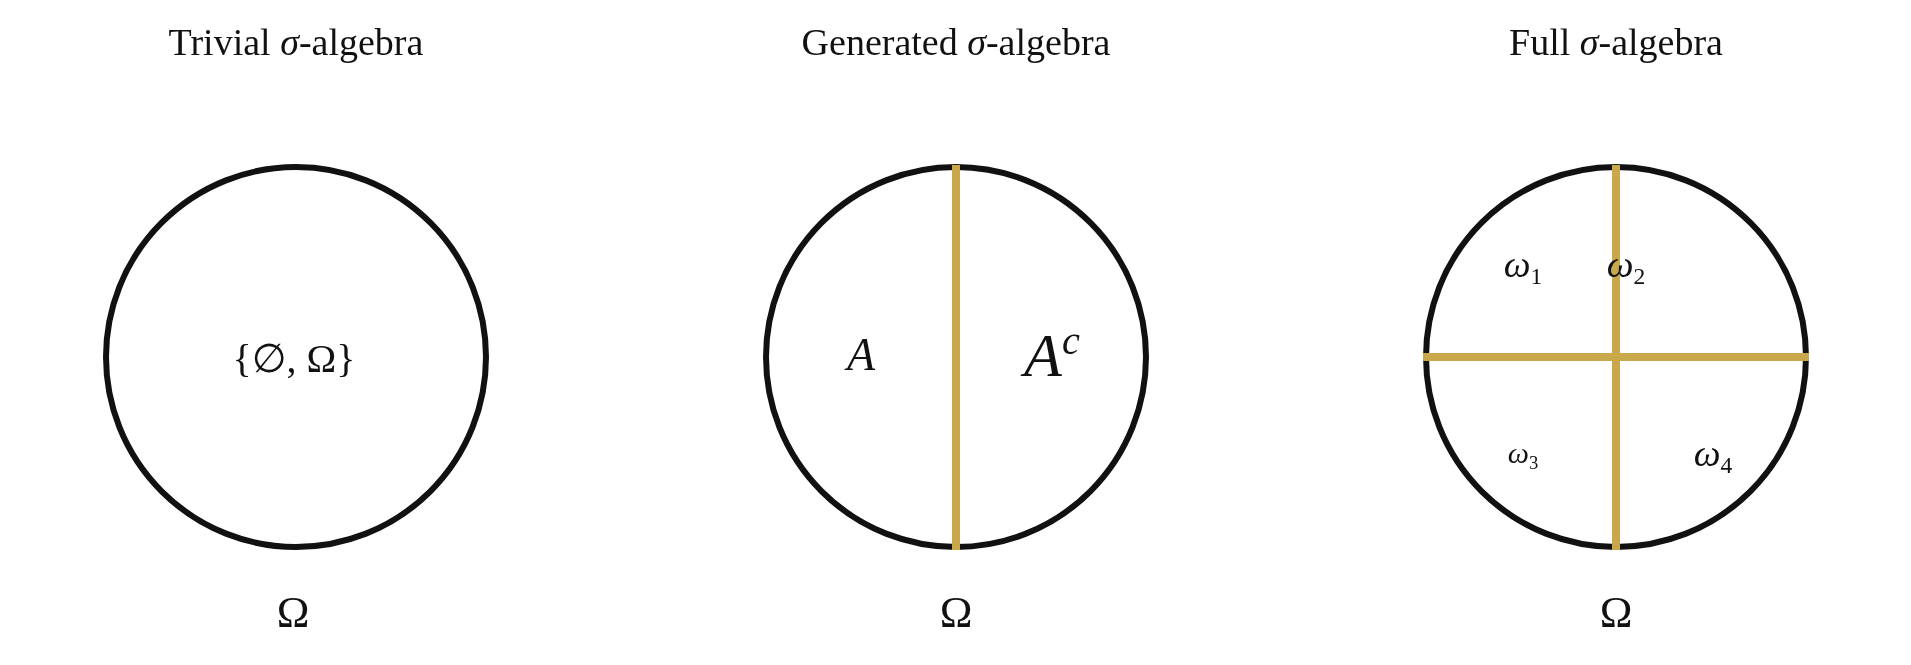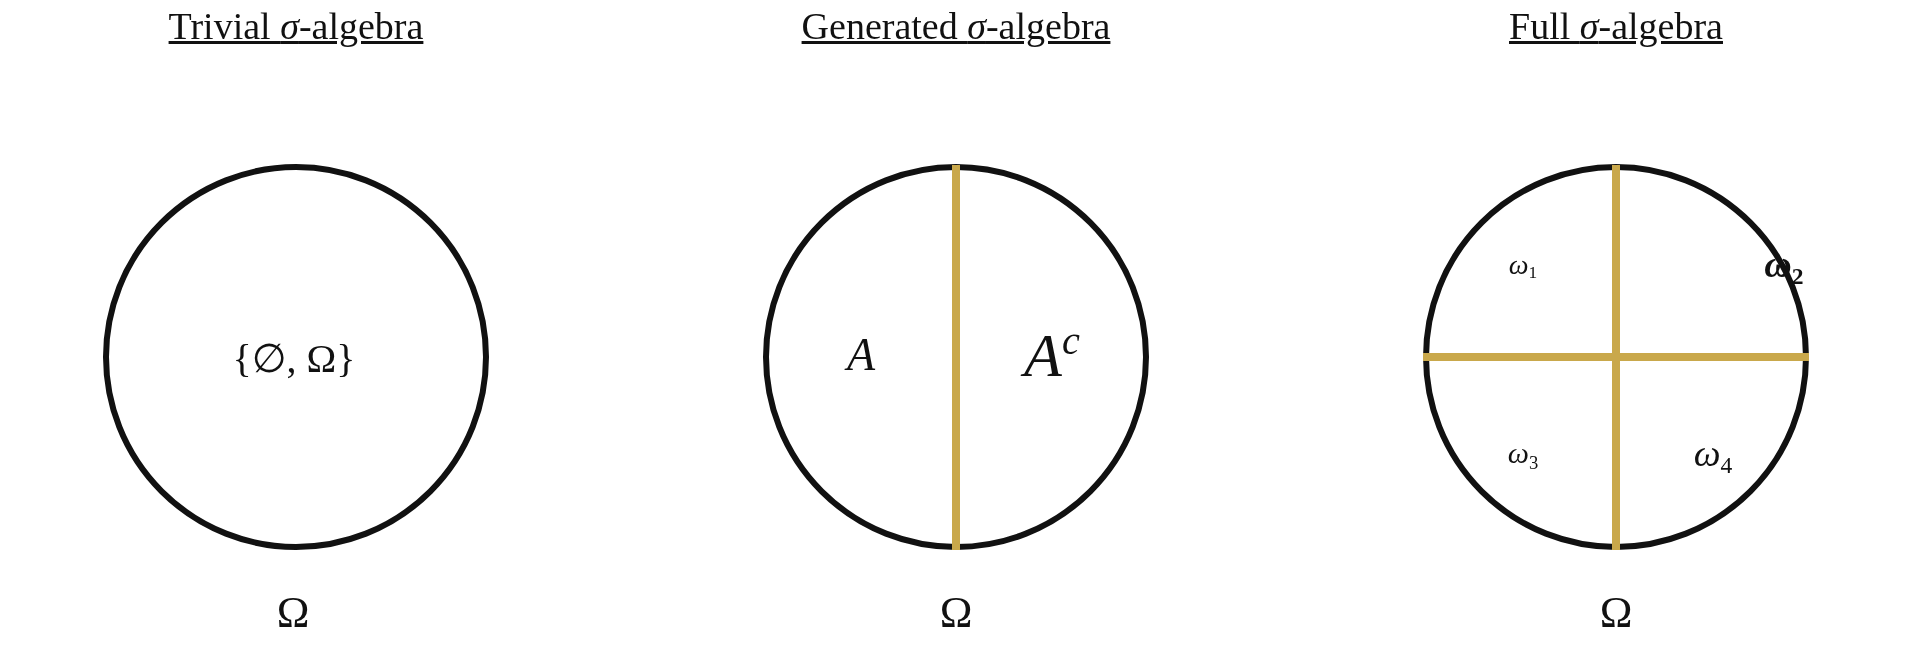--- a/index.html
+++ b/index.html
@@ -1,20 +1,20 @@
 <!DOCTYPE html>
 <html><head>
   <meta charset="utf-8">
   <style>
     html, body { margin:0; padding:0; background:#ffffff; }
     body { width:1911px; height:665px; position:relative; overflow:hidden;
            font-family:"DejaVu Serif", serif; color:#111; }
     .panel { position:absolute; top:0; height:665px; }
-    .title { position:absolute; top:4px; width:100%; text-align:center;
-             font-family:"Liberation Serif", serif; font-size:38px; white-space:nowrap;text-decoration:underline; }
+    .title { position:absolute; top:20px; width:100%; text-align:center;
+             font-family:"Liberation Serif", serif; font-size:38px; white-space:nowrap; }
     .title i { font-style:italic; }
     svg.diagram { position:absolute; left:0; top:0; }
     .lbl { position:absolute; font-family:"Liberation Serif", serif; white-space:nowrap;
            transform:translate(-50%,-50%); }
     .lbl.it { font-style:italic; }
     .sub { font-size:0.62em; font-style:normal; vertical-align:-0.28em; }
     .sup { font-size:0.65em; vertical-align:0.55em; }
     .omega-bottom { position:absolute; top:612px; transform:translate(-50%,-50%);
                     font-family:"Liberation Serif", serif; font-size:44px; }
   </style>
@@ -50,24 +50,24 @@
 <div class="lbl it" style="left:1052px;top:354px;font-size:62px;">
   <span>A</span><span class="sup">c</span>
 </div>
 <div class="omega-bottom" style="left:956px;">Ω</div>
 
 <div class="panel" style="left:1416px;width:400px;">
   <div class="title">
     <span>Full </span><i>σ</i><span>-algebra</span>
   </div>
 </div>
-<div class="lbl it" style="left:1523px;top:266px;font-size:28px;">
+<div class="lbl it" style="left:1523px;top:266px;font-size:38px;">
   <span>ω</span><span class="sub">1</span>
 </div>
-<div class="lbl it" style="left:1784px;top:266px;font-size:38px;font-weight:bold;">
+<div class="lbl it" style="left:1626px;top:266px;font-size:38px;">
   <span>ω</span><span class="sub">2</span>
 </div>
 <div class="lbl it" style="left:1523px;top:455px;font-size:30px;">
   <span>ω</span><span class="sub">3</span>
 </div>
 <div class="lbl it" style="left:1713px;top:455px;font-size:38px;text-align:right;">
   <span>ω</span><span class="sub">4</span>
 </div>
 <div class="omega-bottom" style="left:1616px;">Ω</div>
 

